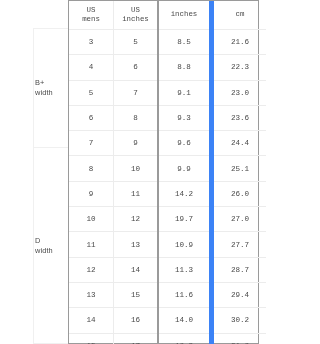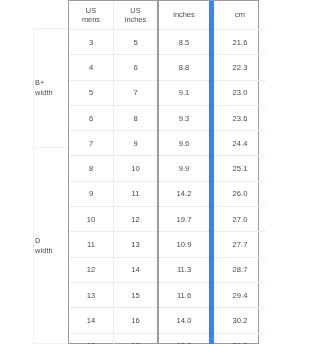--- a/index.html
+++ b/index.html
@@ -57,20 +57,21 @@
   
   .size-table {
     position: absolute;
     left: 68px;
     top: 0px;
     width: 191px;
     height: 344px;
     box-sizing: border-box;
     border: 1px solid #9a9a9a;
     border-collapse: collapse;
+    font-family: Liberation Mono, monospace;
   }
   table.grid {
     width: 100%;
     height: 100%;
     border-collapse: collapse;
     table-layout: fixed;
   }
   table.grid th,
   table.grid td {
     text-align: center;

